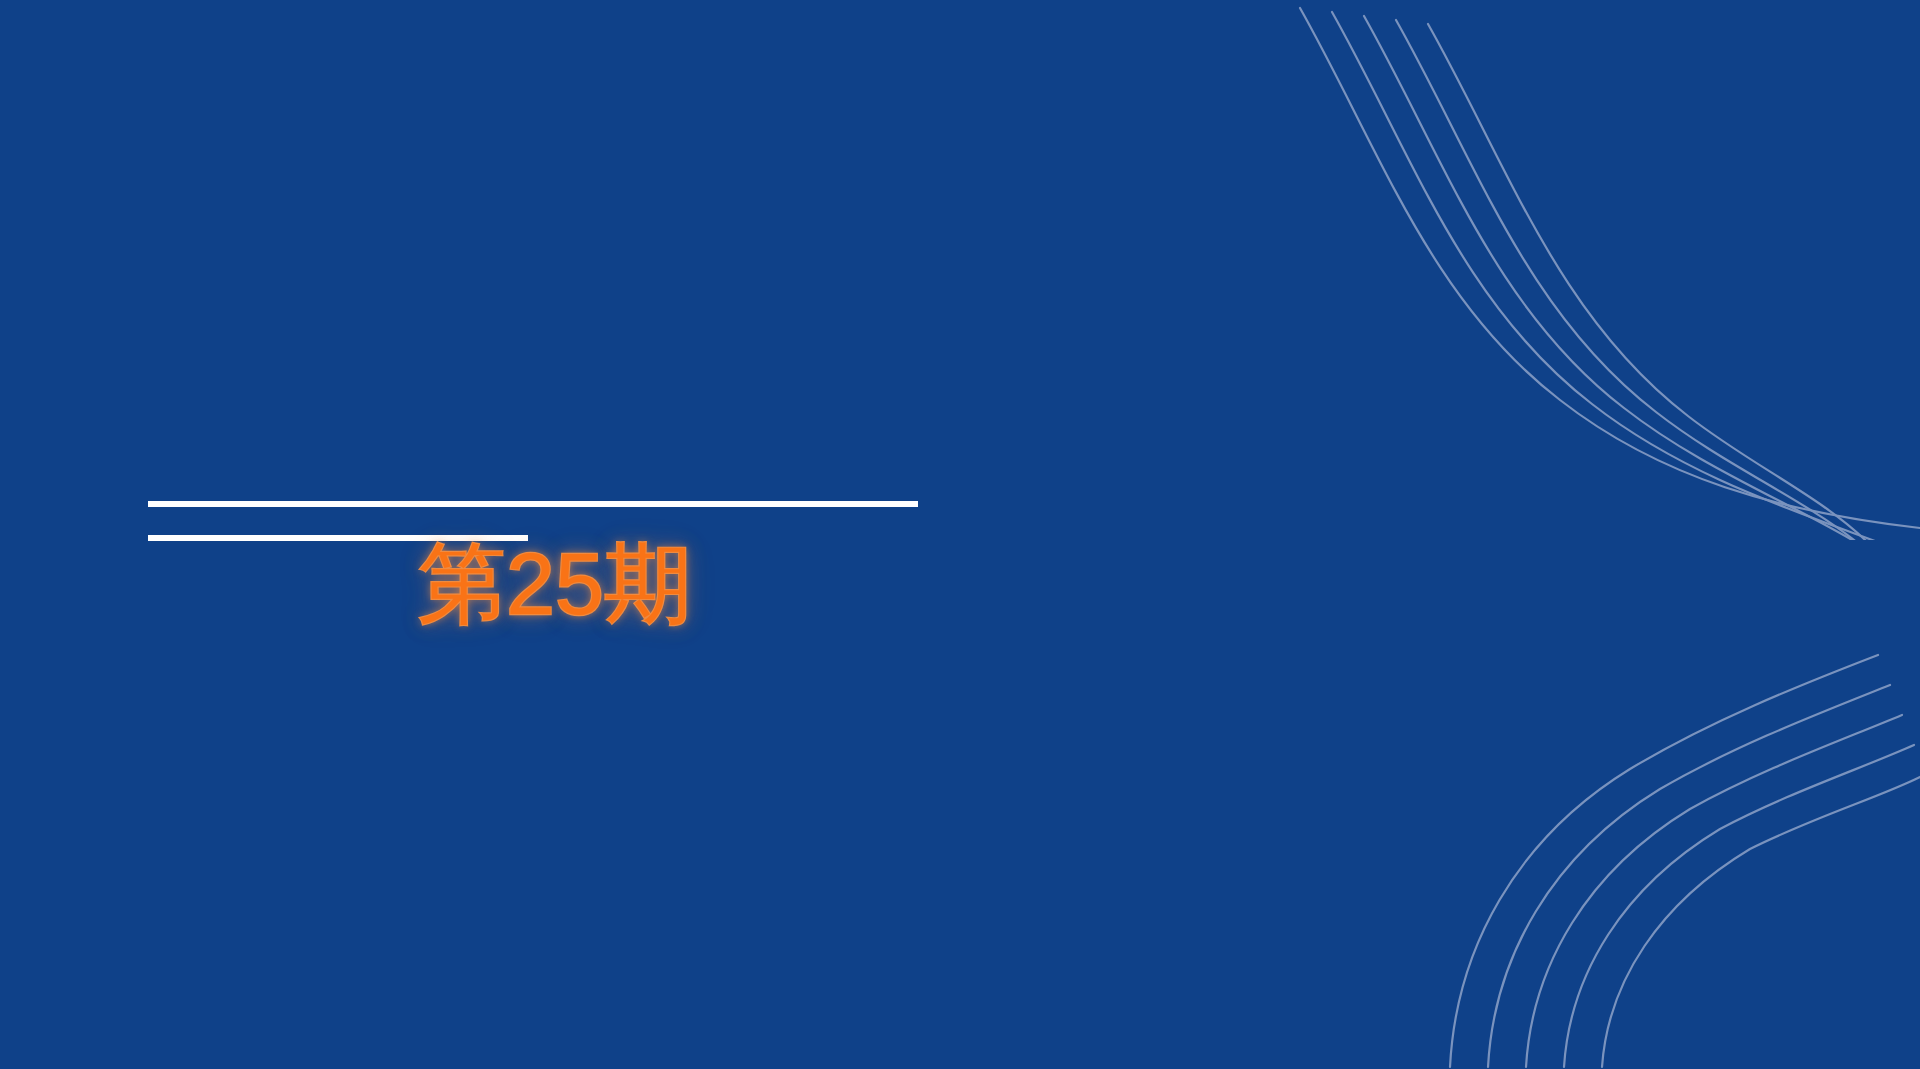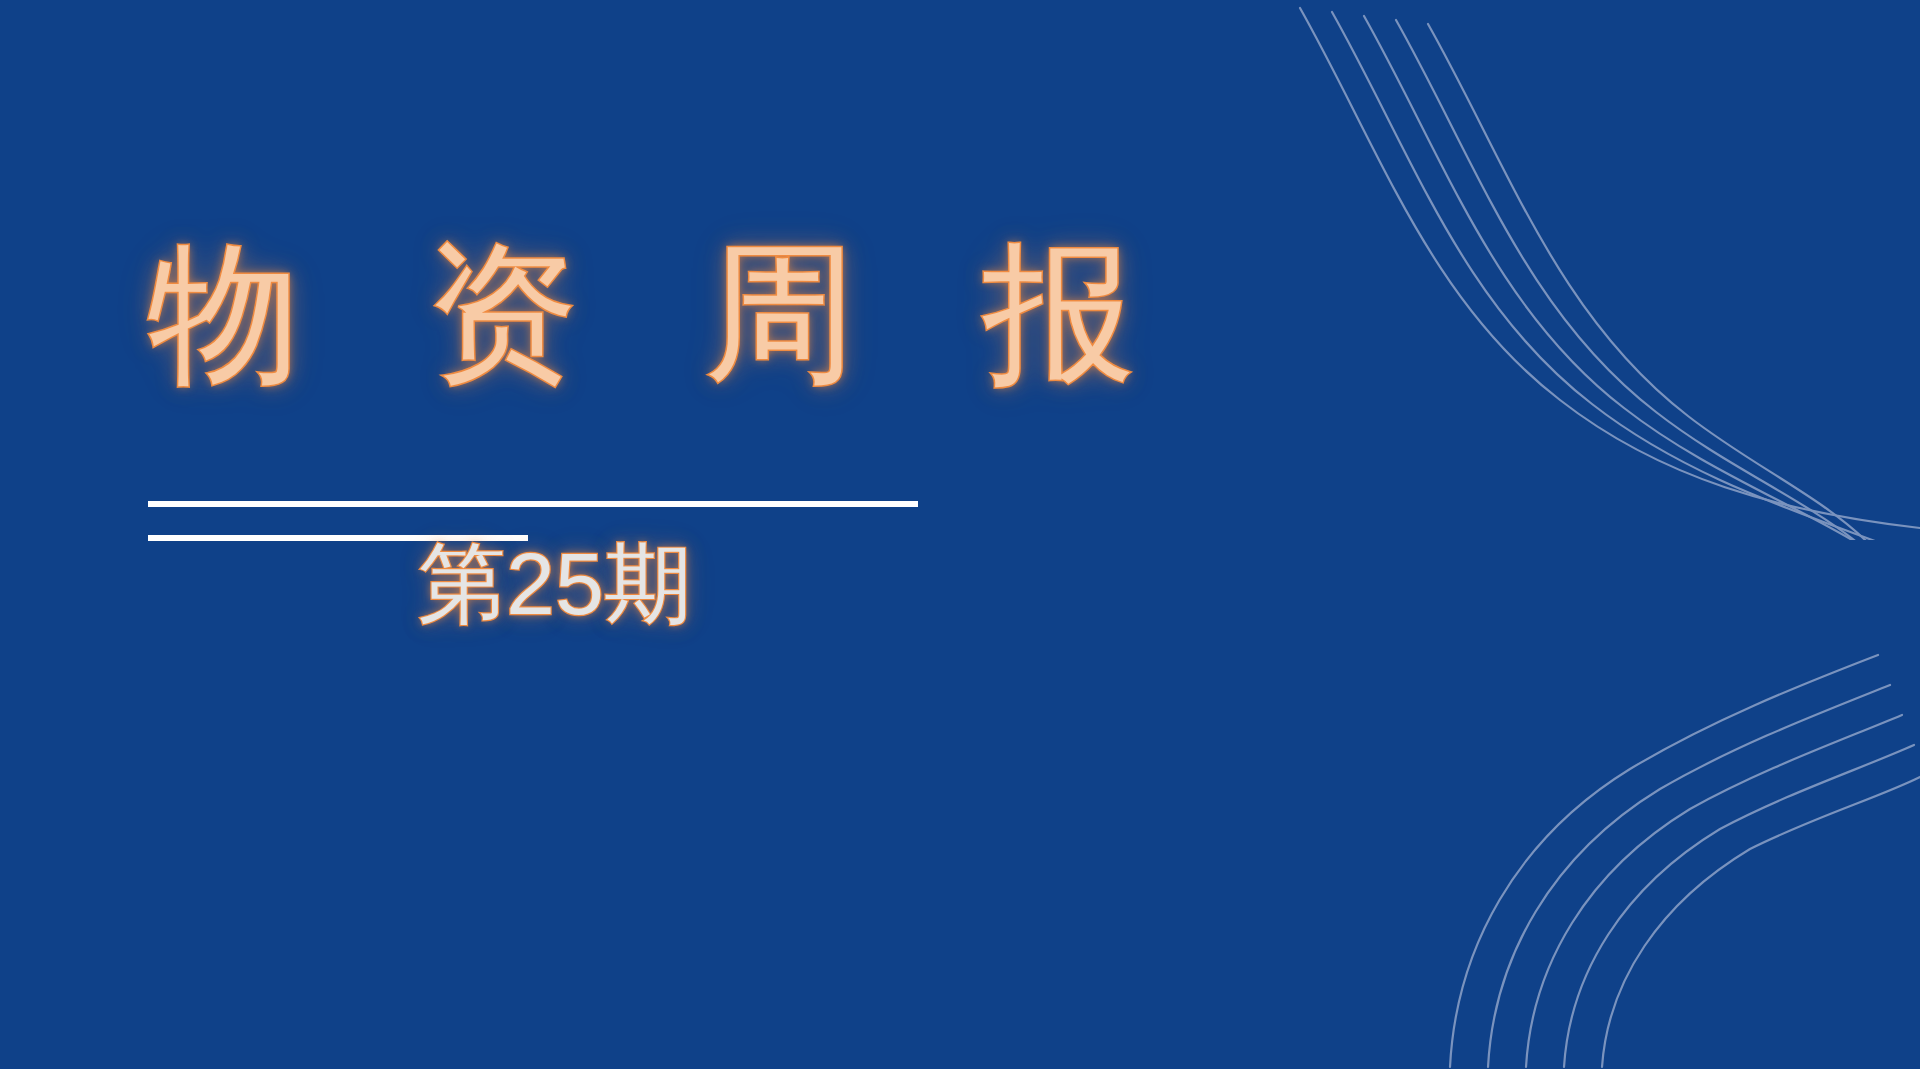--- a/index.html
+++ b/index.html
@@ -78,21 +78,21 @@
   
   #subtitle {
     position: absolute;
     left: 418px;
     top: 536px;
     margin: 0;
     font-size: 88px;
     line-height: 1.1;
     font-weight: 400;
     white-space: nowrap;
-    color: #e5e5e5;
+    color: #f97316;
     -webkit-text-stroke: 2.4px #ef8c42;
     paint-order: stroke fill;
     text-shadow:
       0 0 9px rgba(242,140,66,0.75),
       0 0 20px rgba(242,140,66,0.42),
       0 0 32px rgba(242,140,66,0.2);
   }
 </style>
 </head>
 <body>
@@ -112,22 +112,19 @@
   <svg class="deco" id="deco-bottom-right" viewBox="0 0 690 480" fill="none" xmlns="http://www.w3.org/2000/svg">
     <g stroke="#7a93be" stroke-width="2.2" fill="none" stroke-linecap="round">
       <path d="M 220 478 C 226 360, 286 250, 400 180 C 480 132, 570 96, 648 66"></path>
       <path d="M 258 478 C 264 368, 322 266, 430 200 C 506 156, 590 124, 660 96"></path>
       <path d="M 296 478 C 302 376, 358 282, 460 220 C 532 180, 610 152, 672 126"></path>
       <path d="M 334 478 C 340 384, 394 298, 490 240 C 558 204, 630 180, 684 156"></path>
       <path d="M 372 478 C 378 392, 430 314, 520 260 C 584 228, 650 208, 690 188"></path>
     </g>
   </svg>
 
-  <div id="title-block">
-    <h1 id="main-title">物 资 周 报</h1>
-  </div>
 
   <div id="underline-long"></div>
   <div id="underline-short"></div>
 
   <p id="subtitle">第25期</p>
 
 </div>
 
 </body></html>

